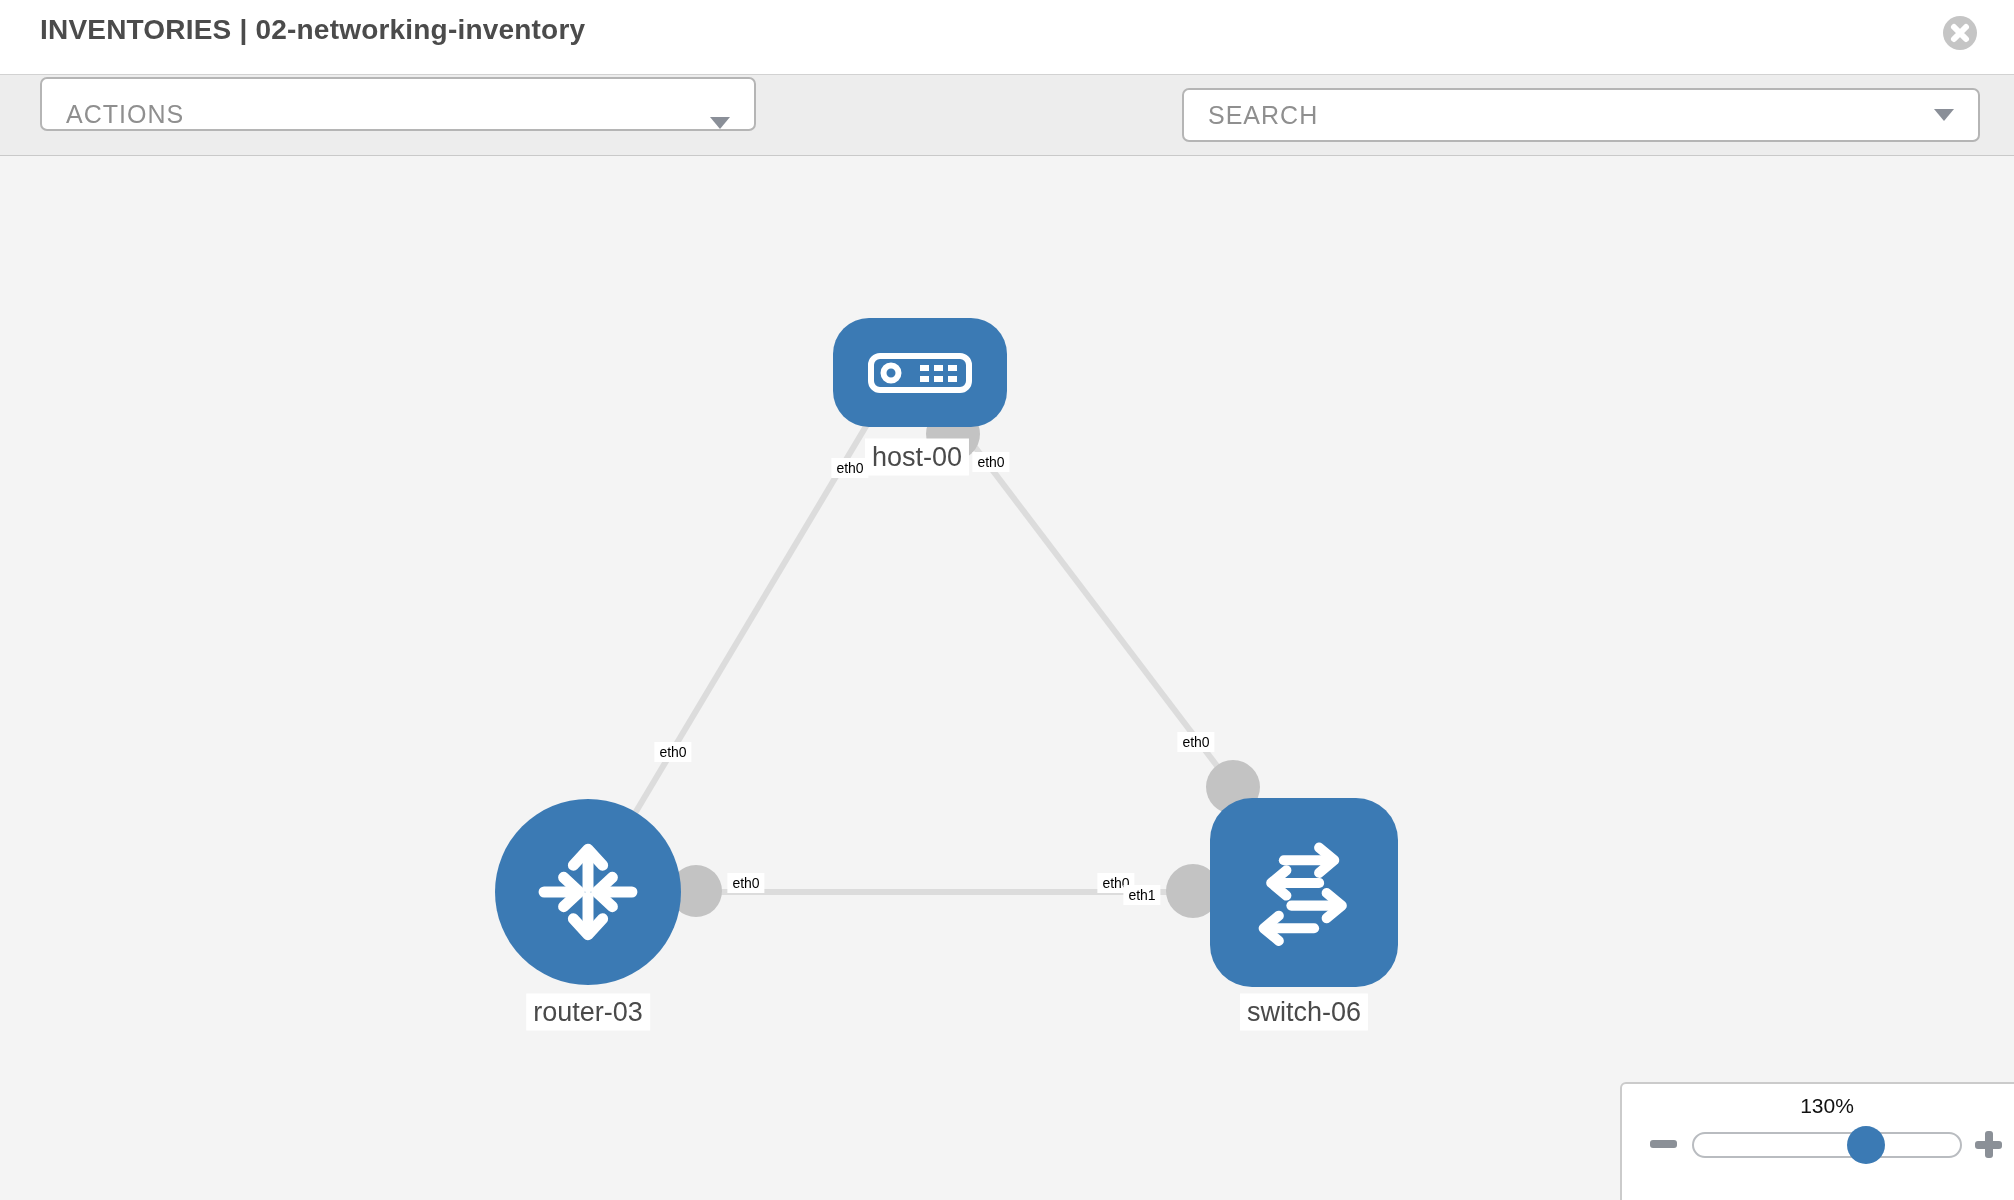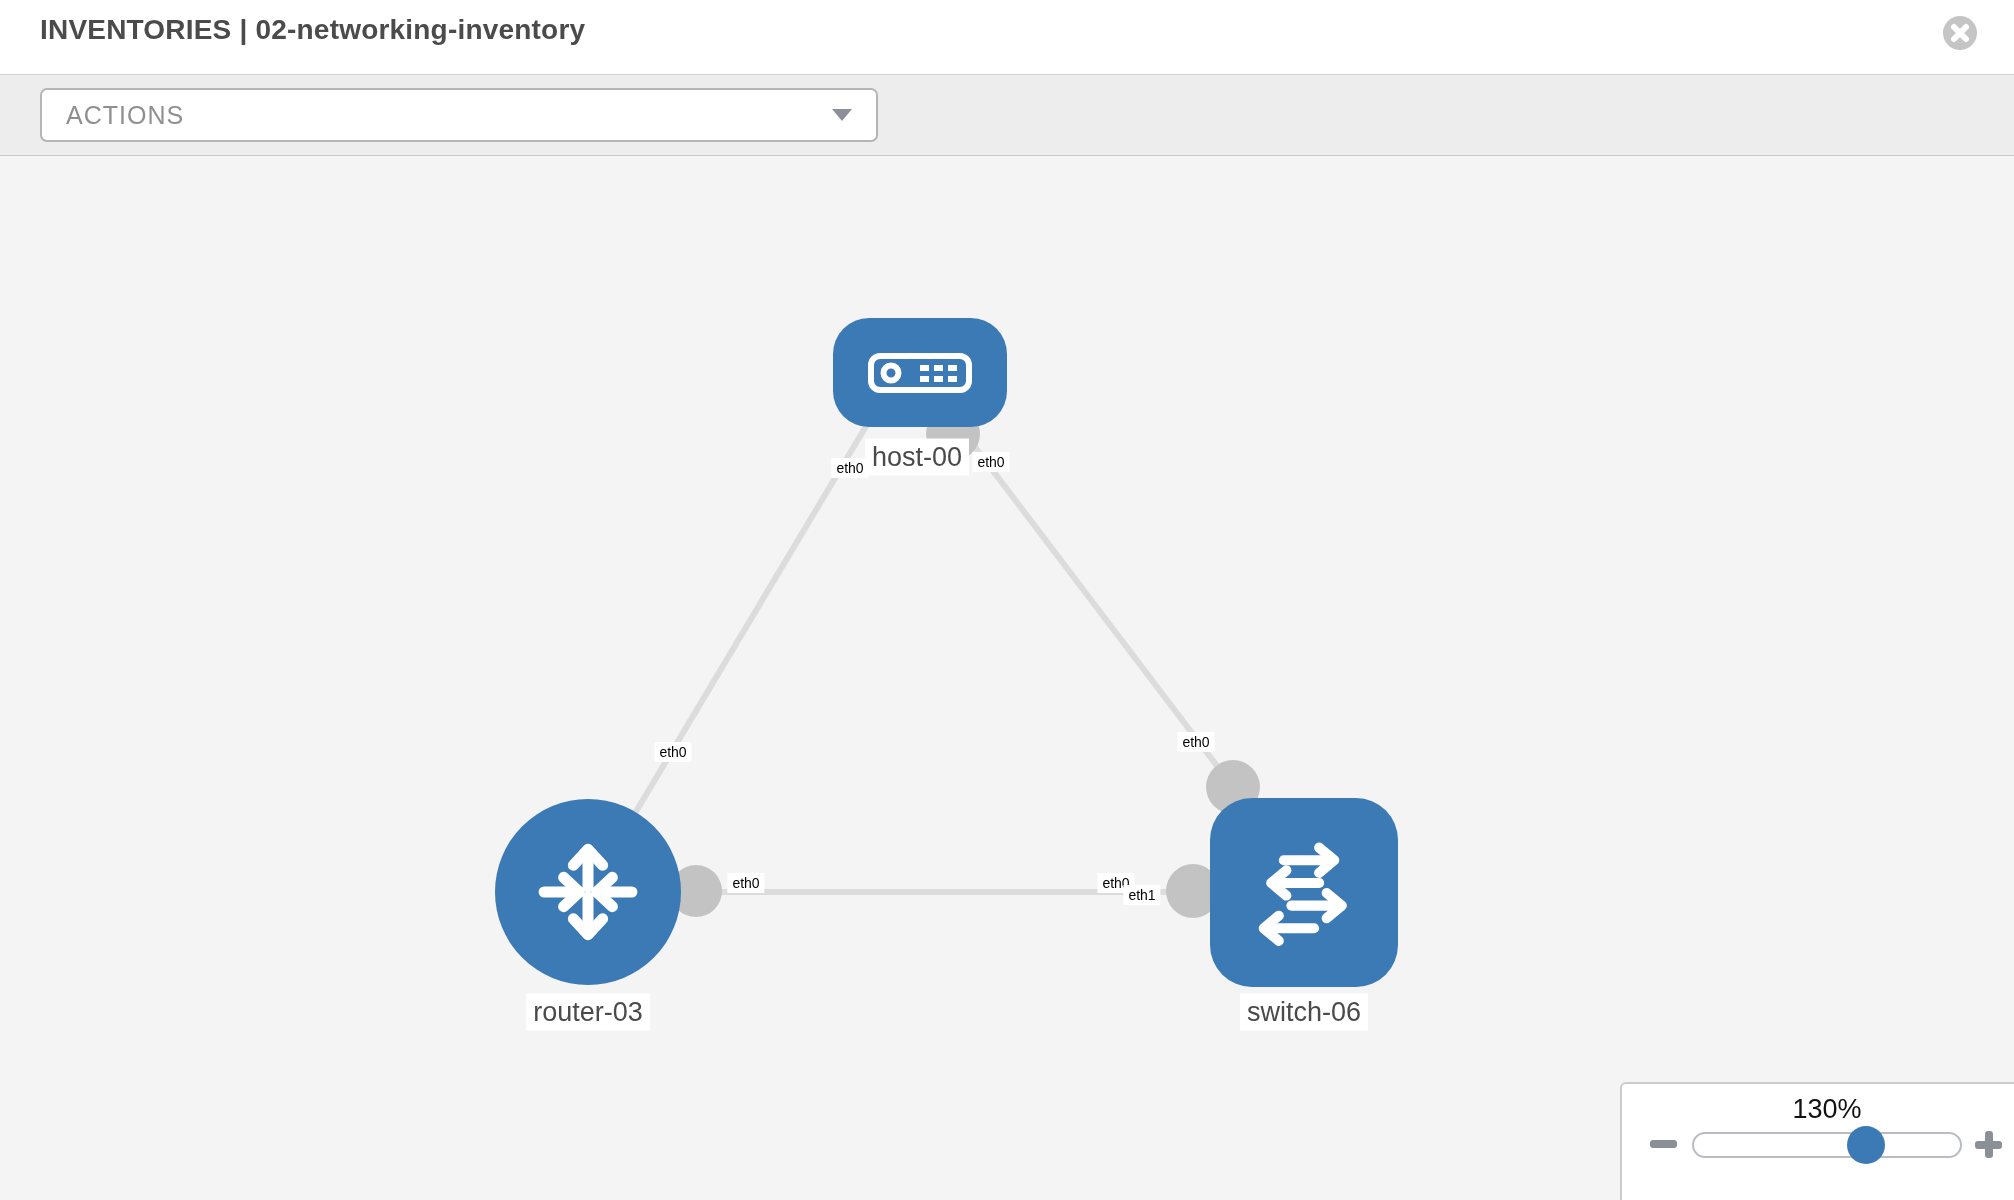--- a/index.html
+++ b/index.html
@@ -22,21 +22,21 @@
   .toolbar {
     position:absolute; left:0; top:74px; width:2014px; height:82px;
     background:#ededed; border-top:1px solid #d2d2d2; border-bottom:1px solid #c9c9c9;
   }
   .select-box {
     position:absolute; height:54px; background:#ffffff;
     border:2px solid #b5b5b5; border-radius:7px;
     display:flex; align-items:center; justify-content:space-between;
     padding:0 24px; color:#8f8f8f; font-size:25px; letter-spacing:1px;
   }
-  .actions-box { left:40px; top:13px; width:838px; }
+  .actions-box { left:40px; top:2px; width:716px;align-items:flex-end; }
   .search-box  { left:1182px; top:13px; width:798px; }
   .search-input {
     border:none; outline:none; flex:1; height:100%;
     font-family:inherit; font-size:25px; letter-spacing:1px; color:#6f6f6f; background:transparent;
   }
   .search-input::placeholder { color:#8f8f8f; opacity:1; }
   .caret {
     width:0; height:0; flex:none;
     border-left:10px solid transparent; border-right:10px solid transparent;
     border-top:12px solid #8a8f98;
@@ -59,21 +59,21 @@
     background:#ffffff; color:#4a4a4a; white-space:nowrap;
   }
   .name-label { font-size:27px; padding:3px 7px; }
   .iface-label { font-size:14px; padding:2px 5px; color:#000000; }
 
   
   .zoom-panel {
     position:absolute; left:1620px; top:1082px; width:400px; height:124px;
     background:#ffffff; border:2px solid #cbcbcb; border-radius:6px 0 0 0;
   }
-  .zoom-level { position:absolute; left:70px; top:10px; width:270px; text-align:center; font-size:27px; color:#111111; }
+  .zoom-level { position:absolute; left:70px; top:10px; width:270px; text-align:center; font-size:21px; color:#111111; }
   .zoom-minus { position:absolute; left:28px; top:56px; width:27px; height:8px; background:#8b9097; border-radius:3px; cursor:pointer; }
   .zoom-track {
     position:absolute; left:70px; top:48px; width:270px; height:26px;
     background:#ffffff; border:2px solid #b9bcc0; border-radius:14px; cursor:pointer;
   }
   .zoom-thumb {
     position:absolute; left:225px; top:42px; width:38px; height:38px;
     background:#3b7ab4; border-radius:50%; cursor:grab;
   }
   .zoom-plus { position:absolute; left:353px; top:47px; width:27px; height:27px; cursor:pointer; }
@@ -114,20 +114,24 @@
     </div>
 
     <div class="tool-icon key-icon">
       <svg width="33" height="33" viewBox="0 0 512 512">
         <g transform="scale(-1,1) translate(-512,0)">
           <path fill="#6a6d72" d="M512 176.001C512 273.203 433.202 352 336 352c-11.22 0-22.19-1.062-32.827-3.069l-24.012 27.014A23.999 23.999 0 0 1 261.223 384H224v40c0 13.255-10.745 24-24 24h-40v40c0 13.255-10.745 24-24 24H24c-13.255 0-24-10.745-24-24v-78.059c0-6.365 2.529-12.47 7.029-16.971l161.802-161.802C163.108 219.422 160 198.051 160 176 160 78.798 238.797.001 335.999 0 433.488-.001 512 78.511 512 176.001zM336 128c0 26.51 21.49 48 48 48s48-21.49 48-48-21.49-48-48-48-48 21.49-48 48z"></path>
         </g>
       </svg>
     </div>
 
+    <div class="select-box search-box">
+      <input class="search-input" type="text" value="" placeholder="SEARCH" style="">
+      <span class="caret"></span>
+    </div>
   </div>
 
   <div class="canvas">
 
     <svg class="edges-svg" width="2014" height="1044" viewBox="0 0 2014 1044">
 
       <line x1="890" y1="230" x2="588" y2="736" stroke="#dcdcdc" stroke-width="6"></line>
       <line x1="940" y1="245" x2="1233" y2="631" stroke="#dcdcdc" stroke-width="6"></line>
       <line x1="588" y1="736" x2="1230" y2="736" stroke="#dcdcdc" stroke-width="6"></line>
 

